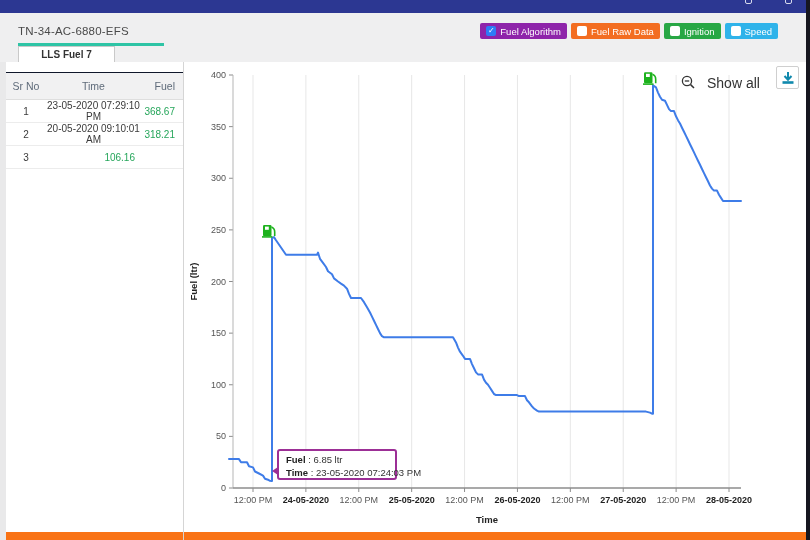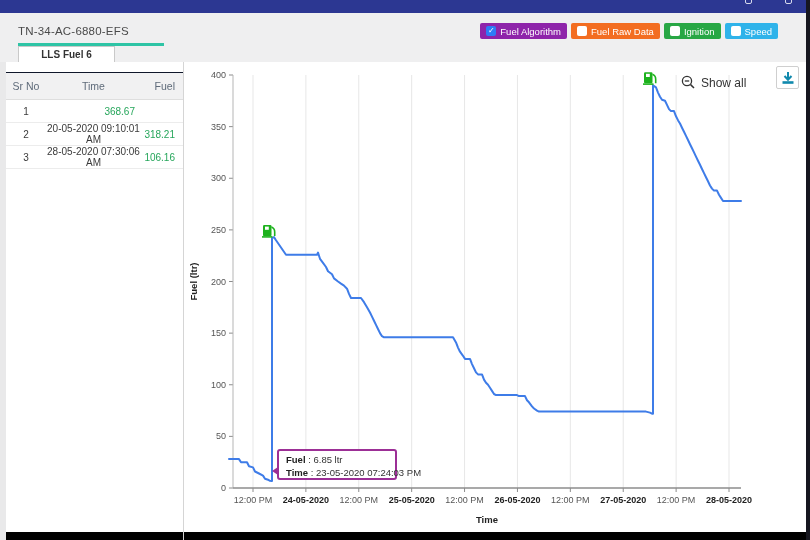--- a/index.html
+++ b/index.html
@@ -1,18 +1,18 @@
 <!DOCTYPE html>
 <html><head>
 <meta charset="utf-8">
 <style>
   * { margin:0; padding:0; box-sizing:border-box; }
   html,body { width:810px; height:540px; overflow:hidden; }
   body { font-family:"Liberation Sans", sans-serif; background:#ffffff; position:relative; }
-  .app { position:absolute; left:0; top:0; width:810px; height:540px; background:#000000; }
+  .app { position:absolute; left:0; top:0; width:810px; height:540px; background:#f97316; }
 
   .navbar { position:absolute; left:0; top:0; width:806px; height:13px; background:#2c3792; }
   .nav-ic { position:absolute; top:-3px; width:7px; height:7px; border:1.5px solid #e8eaf6; border-radius:2px; opacity:.9; }
 
   .right-edge { position:absolute; left:806px; top:0; width:4px; height:540px; background:#16161f; }
   .left-edge  { position:absolute; left:0; top:13px; width:6px; height:527px; background:#e9e9ea; }
 
   .header-band { position:absolute; left:0; top:13px; width:806px; height:49px; background:#efeff0; }
   .page-title { position:absolute; left:18px; top:12px; font-size:11.5px; color:#4a4a4a; letter-spacing:.2px; }
   .title-underline { position:absolute; left:18px; top:30px; width:146px; height:2.5px; background:#2ec4a5; }
@@ -36,22 +36,22 @@
             align-items:center; font-size:10.5px; color:#5f6b7a; }
   .t-row  { display:grid; grid-template-columns:40px 95px 40px; height:23px; align-items:center;
             border-bottom:1px solid #ececec; font-size:10px; color:#3a3a3a; background:#fff; }
   .c-sr   { text-align:center; }
   .c-time { text-align:center; }
   .c-fuel { text-align:right; padding-right:6px; }
   .t-row .c-fuel { color:#26a65b; }
 
   
   .chart-panel { position:absolute; left:184px; top:62px; width:622px; height:470px; background:#fff; }
-  .showall { position:absolute; left:497px; top:13px; display:flex; align-items:flex-end; gap:5px;
-             font-size:12px; color:#333; cursor:pointer; }
+  .showall { position:absolute; left:497px; top:13px; display:flex; align-items:flex-start; gap:11px;
+             font-size:14px; color:#333; cursor:pointer; }
   .dl-btn { position:absolute; left:592px; top:4px; width:23px; height:23px; background:#fff;
             border:1px solid #cfcfcf; border-radius:2px; display:flex; align-items:center; justify-content:center; cursor:pointer; }
 
   .tooltip { position:absolute; left:93px; top:387px; width:120px; height:31px; background:#fff;
              border:2px solid #9c2f96; border-radius:3px; padding:2px 7px; font-size:9.5px; color:#333;
              line-height:1.4; white-space:nowrap; z-index:5; }
   .tooltip b { color:#222; }
   .tt-arrow { position:absolute; left:-7px; bottom:3px; width:0; height:0;
               border-top:4px solid transparent; border-bottom:4px solid transparent; border-right:6px solid #9c2f96; }
 </style>
@@ -85,43 +85,43 @@
         <span>Ignition</span>
       </div>
       <div class="legend-btn" style="background:#2fb3ea">
         <span class="cbx"></span>
         <span>Speed</span>
       </div>
     </div>
   </div>
 
   <div class="tab">
-    <span>LLS Fuel 6</span>
+    <span>LLS Fuel 7</span>
   </div>
 
   <div class="content"></div>
 
   <div class="table-panel">
     <div class="t-head">
       <div class="c-sr">Sr No</div>
       <div class="c-time">Time</div>
       <div class="c-fuel" style="color:#5f6b7a">Fuel</div>
     </div>
     <div class="t-row">
       <div class="c-sr">1</div>
+      <div class="c-time">23-05-2020 07:29:10 PM</div>
       <div class="c-fuel">368.67</div>
     </div>
     <div class="t-row">
       <div class="c-sr">2</div>
       <div class="c-time">20-05-2020 09:10:01 AM</div>
       <div class="c-fuel">318.21</div>
     </div>
     <div class="t-row">
       <div class="c-sr">3</div>
-      <div class="c-time">28-05-2020 07:30:06 AM</div>
       <div class="c-fuel">106.16</div>
     </div>
   </div>
 
   <div class="divider-v"></div>
 
   <div class="chart-panel">
     <div id="chart-mount"><svg width="622" height="470">
           <line x1="69" y1="13" x2="69" y2="426" stroke="#e7e7e7" stroke-width="1"></line>
           <line x1="69" y1="426" x2="69" y2="430" stroke="#8c8c8c" stroke-width="1"></line>

